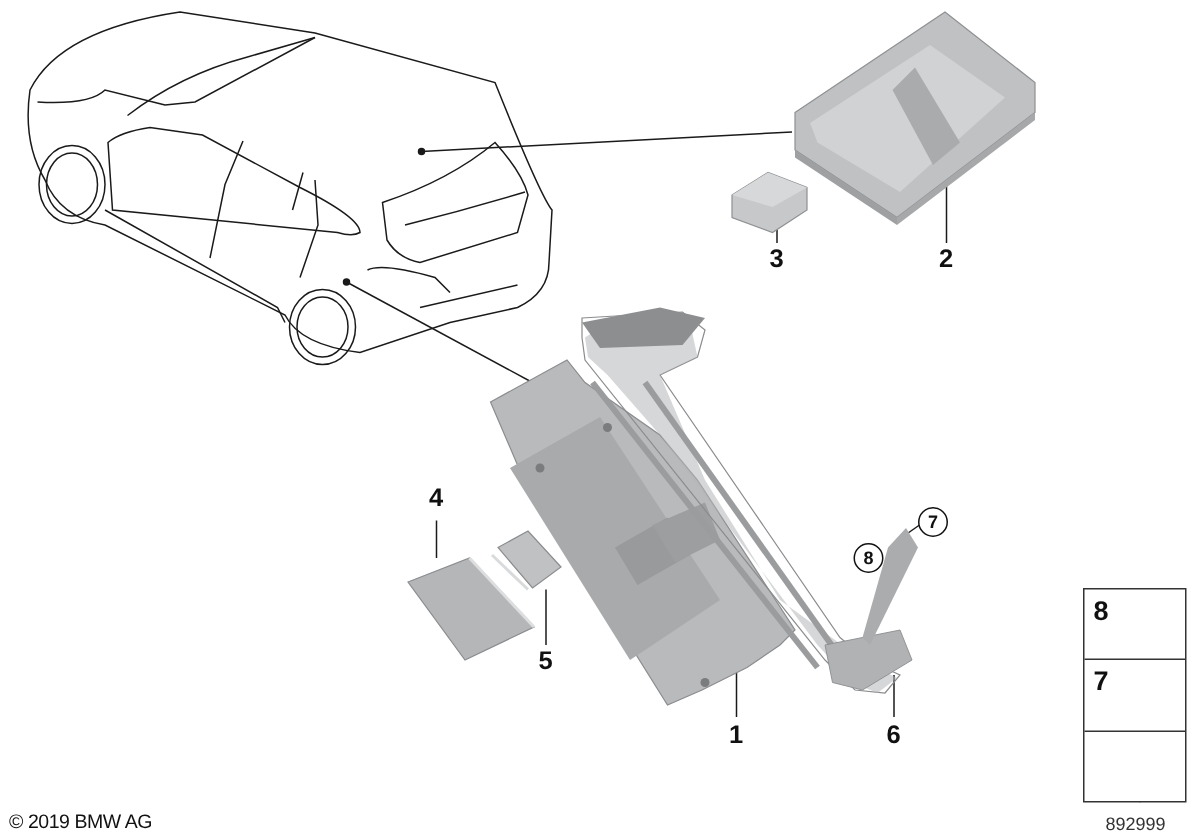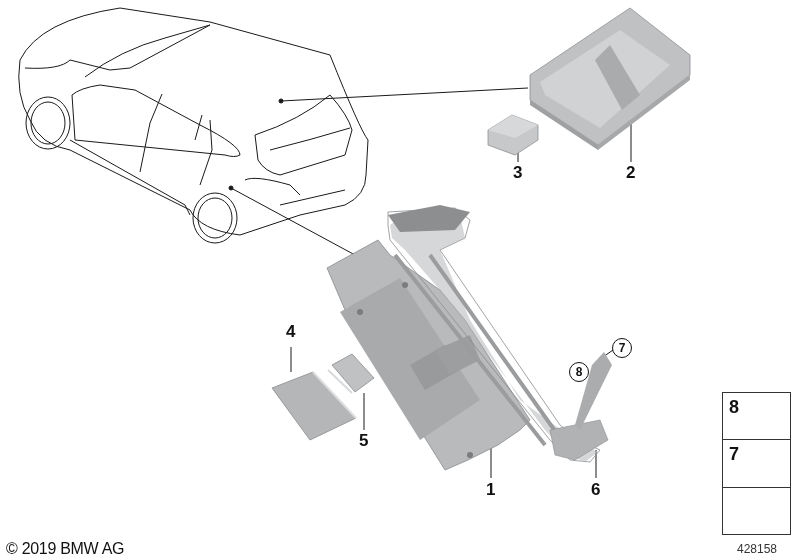--- a/index.html
+++ b/index.html
@@ -5,21 +5,21 @@
   html, body { margin: 0; padding: 0; background: #ffffff; }
   body { width: 800px; height: 560px; position: relative; overflow: hidden;
          font-family: "Liberation Sans", sans-serif; }
   #canvas { position: absolute; left: 0; top: 0; width: 800px; height: 560px; }
   .label { position: absolute; font-family: "Liberation Sans", sans-serif;
            font-weight: bold; font-size: 17px; color: #111; line-height: 1; }
   .circ-label { position: absolute; width: 20px; height: 20px; border: 1.3px solid #111;
                 border-radius: 50%; background: #fff; font-family: "Liberation Sans", sans-serif;
                 font-weight: bold; font-size: 12px; color: #111; display: flex;
                 align-items: center; justify-content: center; box-sizing: border-box; }
-  .copyright { position: absolute; left: 6px; top: 540px; font-size: 16px; color: #111;
+  .copyright { position: absolute; left: 6px; top: 540px; font-size: 13px; color: #111;
                font-family: "Liberation Sans", sans-serif; letter-spacing: -0.3px; }
   .diagram-id { position: absolute; left: 737px; top: 542px; font-size: 12px; color: #333;
                 font-family: "Liberation Sans", sans-serif; }
   .legend { position: absolute; left: 722px; top: 392px; width: 69px; height: 143px;
             border: 1px solid #333; box-sizing: border-box; background: #fff; }
   .legend-cell { position: absolute; left: 0; width: 67px; border-bottom: 1px solid #333;
                  box-sizing: border-box; }
   .legend-num { position: absolute; left: 6px; top: 4px; font-weight: bold; font-size: 18px;
                 color: #111; font-family: "Liberation Sans", sans-serif; }
 </style>
@@ -139,13 +139,13 @@
   <div class="legend-cell" style="top:0; height:47px;">
     <span class="legend-num">8</span>
   </div>
   <div class="legend-cell" style="top:47px; height:48px;">
     <span class="legend-num">7</span>
   </div>
   <div class="legend-cell" style="top:95px; height:46px; border-bottom:none;"></div>
 </div>
 
 <div class="copyright">© 2019 BMW AG</div>
-<div class="diagram-id">428158</div>
+<div class="diagram-id">892999</div>
 
 </body></html>

